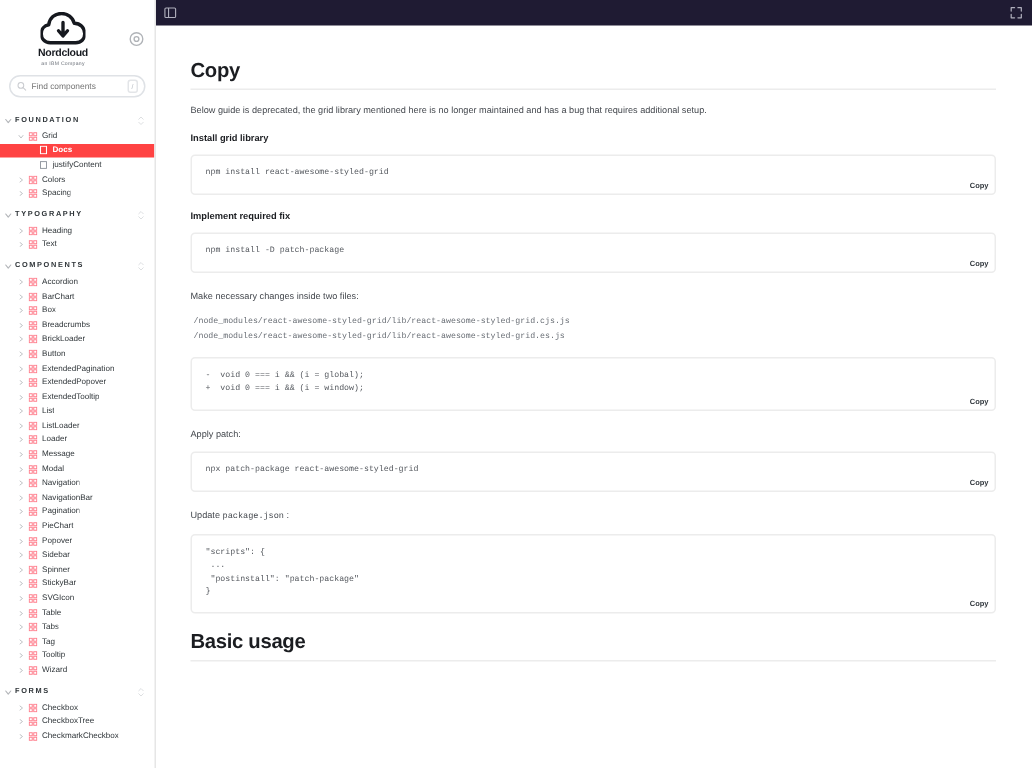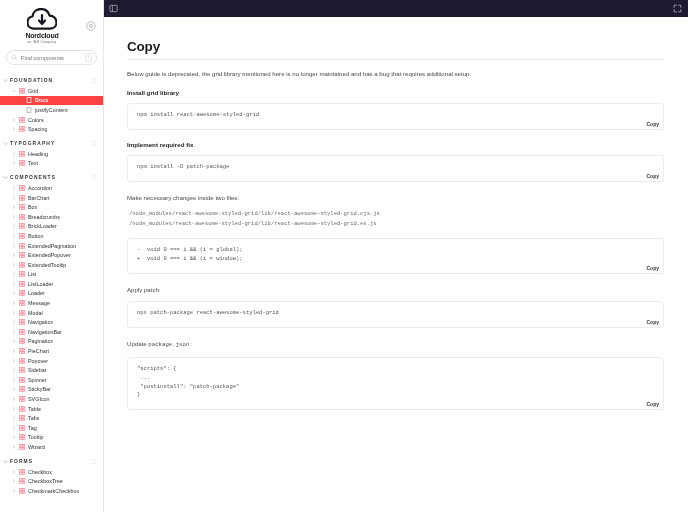--- a/index.html
+++ b/index.html
@@ -703,16 +703,17 @@
       </p>
 
       <div class="code-block">
         <div class="code-line">"scripts": {</div>
         <div class="code-line"> ...</div>
         <div class="code-line"> "postinstall": "patch-package"</div>
         <div class="code-line">}</div>
         <span class="copy-btn">Copy</span>
       </div>
 
+      <h1 class="h1" style="margin-bottom:0">Basic usage</h1>
 
     </div>
   </section>
 </div>
 
 </body></html>

